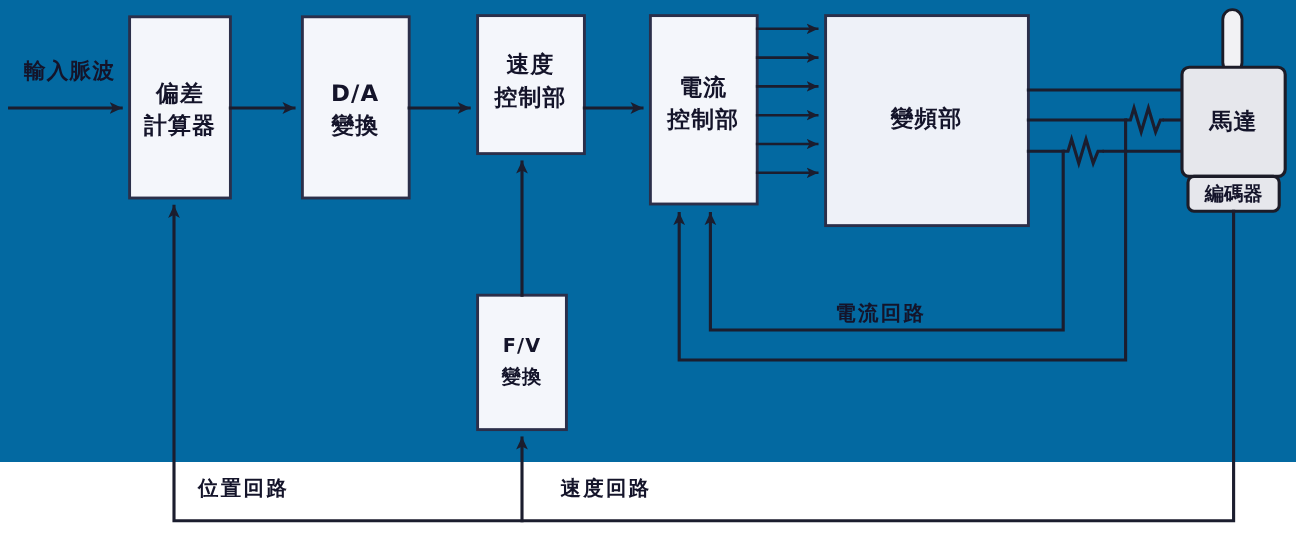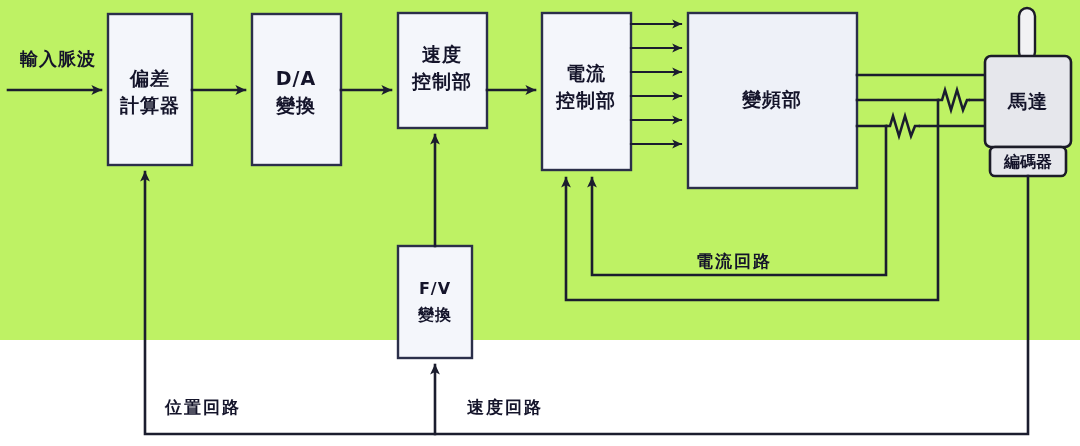--- a/index.html
+++ b/index.html
@@ -2,21 +2,21 @@
 <html><head>
 <meta charset="utf-8">
 <style>
   html,body{margin:0;padding:0;}
   body{
     width:1080px;height:446px;
     background:#ffffff;
     font-family:"Liberation Sans", sans-serif;
     overflow:hidden;
   }
-  #stage{position:relative;width:1080px;height:340px;background:#bef264;}
+  #stage{position:relative;width:1080px;height:385px;background:#0369a1;}
   svg{position:absolute;top:0;left:0;width:1080px;height:446px;}
   .blk{fill:#f4f6fb;stroke:#2b2f4a;stroke-width:2.4;}
   .blk2{fill:#eef1f8;stroke:#2b2f4a;stroke-width:2.4;}
   .motorbox{fill:#e6e7ec;stroke:#1c1c28;stroke-width:2.6;}
   .encbox{fill:#e6e7ec;stroke:#1c1c28;stroke-width:2.6;}
   .shaft{fill:#f2f2f4;stroke:#1c1c28;stroke-width:2.4;}
   .wire{fill:none;stroke:#1b1d2e;stroke-width:2.6;stroke-linecap:square;}
   .wire-thin{fill:none;stroke:#1b1d2e;stroke-width:2.2;stroke-linecap:square;}
   .res{fill:none;stroke:#1b1d2e;stroke-width:2.6;stroke-linejoin:miter;stroke-linecap:butt;}
   .lbl{

